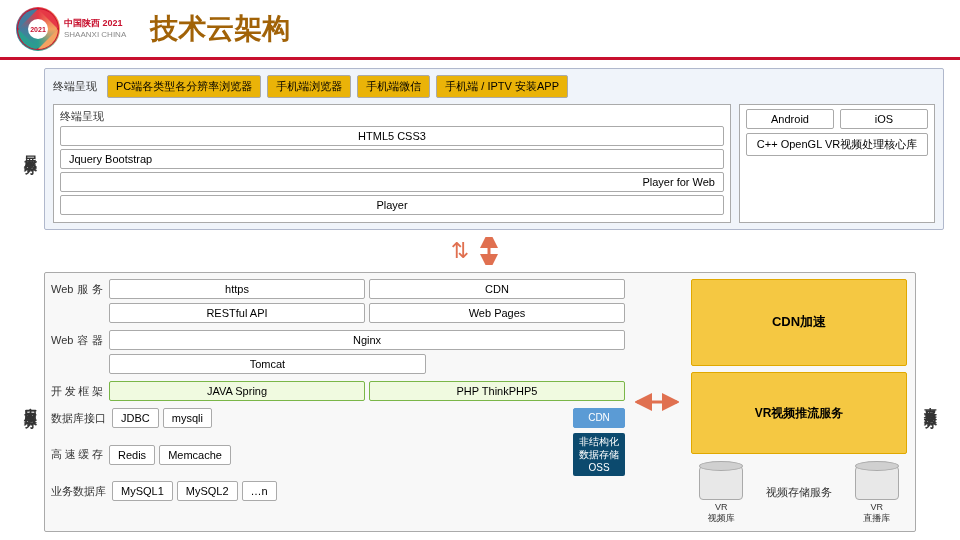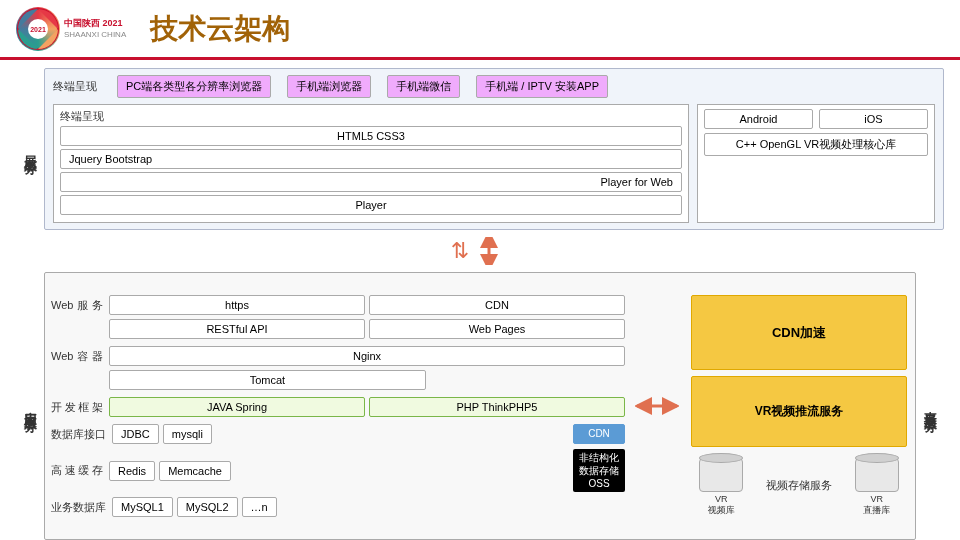--- a/index.html
+++ b/index.html
@@ -115,27 +115,26 @@
 
     .terminal-label {
       font-size: 11px;
       color: #333;
       white-space: nowrap;
       margin-right: 4px;
     }
 
     .box {
       border: 1px solid #aaa;
-      background: #f0abfc;
+      background: #eab308;
       padding: 3px 8px;
       font-size: 11px;
       text-align: center;
       white-space: nowrap;
       border-radius: 2px;
-      margin-left: 10px;
     }
 
     .display-bottom {
       display: flex;
       gap: 8px;
     }
 
     .display-left {
       flex: 1;
       border: 1px solid #aaa;
@@ -151,21 +150,21 @@
     }
 
     .display-left-label {
       font-size: 11px;
       color: #333;
       white-space: nowrap;
       margin-right: 4px;
     }
 
     .display-right {
-      width: 238px;
+      width: 196px;
       border: 1px solid #aaa;
       background: white;
       padding: 4px 6px;
       display: flex;
       flex-direction: column;
       gap: 4px;
     }
 
     .display-right-top {
       display: flex;
@@ -468,21 +467,21 @@
           </marker>
         </defs>
         <line x1="20" y1="2" x2="20" y2="26" stroke="#e07050" stroke-width="3" marker-end="url(#ah)" marker-start="url(#ah2)"></line>
       </svg>
     </div>
 
     <div class="section-row" style="flex:1;">
       <div class="section-label">
         <span style="writing-mode:vertical-rl;letter-spacing:2px;">应用云服务</span>
       </div>
-      <div class="section-content" style="background:#f8f8f8;padding:20px 6px;display:flex;gap:6px;align-items:stretch;">
+      <div class="section-content" style="background:#f8f8f8;padding:4px 6px;display:flex;gap:6px;align-items:stretch;">
 
         <div class="app-left">
 
           <div class="app-row">
             <span class="row-label">Web服务</span>
             <div class="row-boxes">
               <div class="box-plain" style="flex:1;">https</div>
               <div class="box-plain" style="flex:1;">CDN</div>
             </div>
           </div>
@@ -524,21 +523,21 @@
               <div class="box-blue oss-box" style="width:52px;font-size:10px;padding:2px 4px;">CDN</div>
             </div>
           </div>
 
           <div class="app-row">
             <span class="row-label">高速缓存</span>
             <div class="row-boxes">
               <div class="box-plain">Redis</div>
               <div class="box-plain">Memcache</div>
               <div style="flex:1;"></div>
-              <div class="oss-box" style="width:52px;background:#000000;color:white;font-size:10px;text-align:center;padding:2px 4px;line-height:1.3;border-radius:2px;display:flex;align-items:center;justify-content:center;">非结构化<br>数据存储<br>OSS</div>
+              <div class="oss-box" style="width:52px;background:#0c4a6e;color:white;font-size:10px;text-align:center;padding:2px 4px;line-height:1.3;border-radius:2px;display:flex;align-items:center;justify-content:center;">非结构化<br>数据存储<br>OSS</div>
             </div>
           </div>
 
           <div class="app-row">
             <span class="row-label">业务数据库</span>
             <div class="row-boxes">
               <div class="box-plain">MySQL1</div>
               <div class="box-plain">MySQL2</div>
               <div class="box-plain">…n</div>
             </div>

